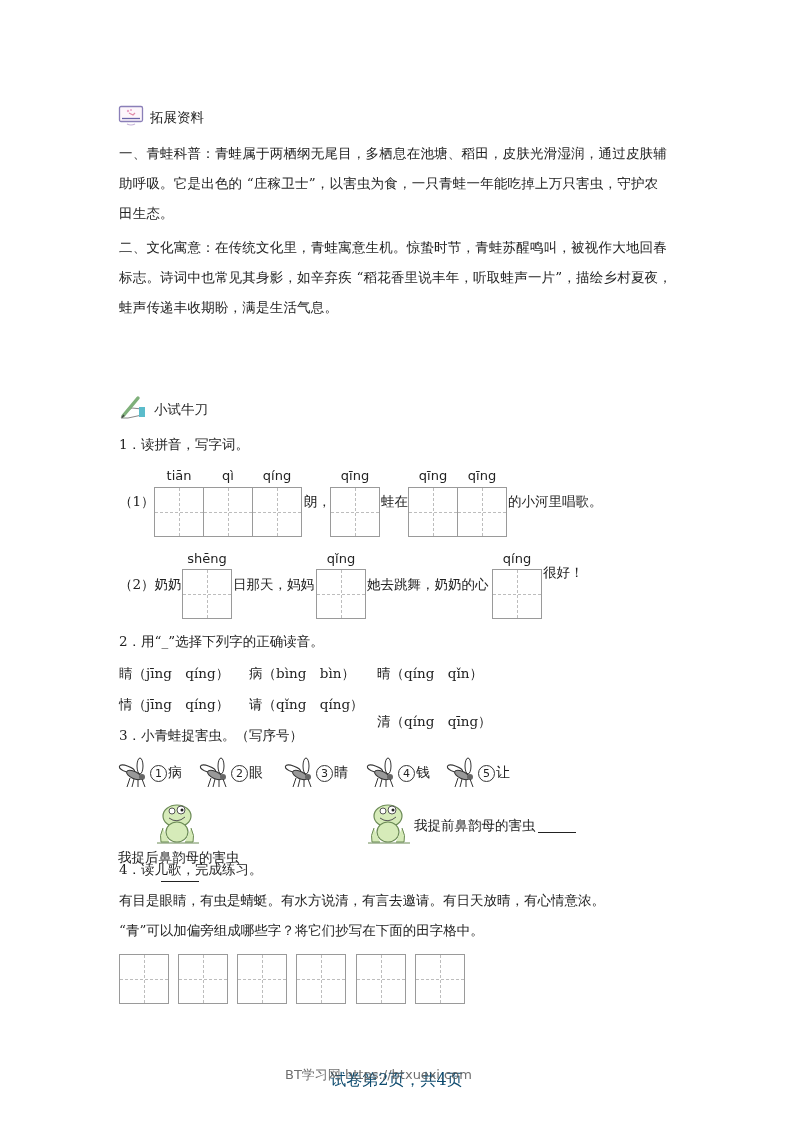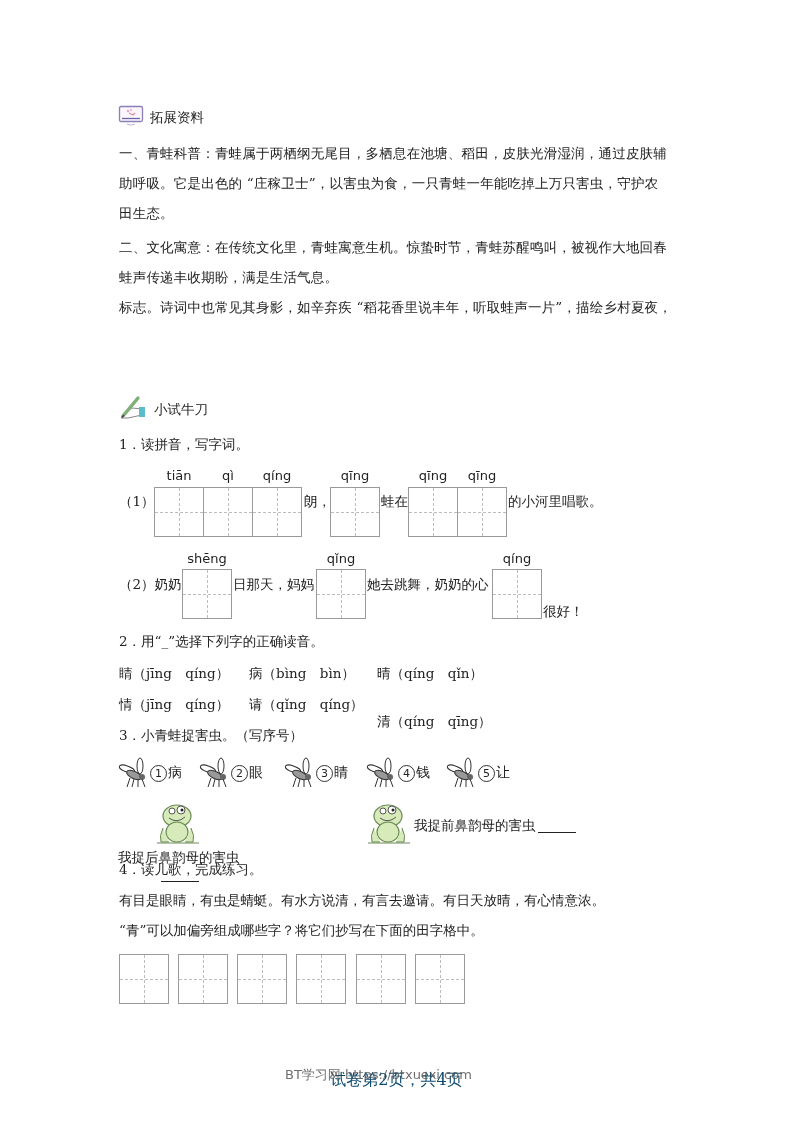--- a/index.html
+++ b/index.html
@@ -49,22 +49,22 @@
   <span>拓展资料</span>
 </div>
 
 <div class="para" style="top:138px;">
   <span class="line">一、青蛙科普：青蛙属于两栖纲无尾目，多栖息在池塘、稻田，皮肤光滑湿润，通过皮肤辅</span>
   <span class="line">助呼吸。它是出色的 “庄稼卫士”，以害虫为食，一只青蛙一年能吃掉上万只害虫，守护农</span>
   <span class="line">田生态。</span>
 </div>
 <div class="para" style="top:232px;">
   <span class="line">二、文化寓意：在传统文化里，青蛙寓意生机。惊蛰时节，青蛙苏醒鸣叫，被视作大地回春</span>
+  <span class="line">标志。诗词中也常见其身影，如辛弃疾 “稻花香里说丰年，听取蛙声一片”，描绘乡村夏夜，</span>
   <span class="line">蛙声传递丰收期盼，满是生活气息。</span>
-  <span class="line">标志。诗词中也常见其身影，如辛弃疾 “稻花香里说丰年，听取蛙声一片”，描绘乡村夏夜，</span>
 </div>
 <div class="para" style="top:326px;">
 </div>
 
 <div class="section-head" style="top:394px;">
   <span>
     <svg width="30" height="28" viewBox="0 0 30 28">
       <path d="M3 24 Q8 16 14 14 L24 15 L24 21 L10 24 Z" fill="#fff" stroke="#888" stroke-width="1"></path>
       <line x1="5" y1="22" x2="20" y2="4" stroke="#7fb07a" stroke-width="3.5" stroke-linecap="round"></line>
       <line x1="4" y1="23.5" x2="6" y2="21" stroke="#444" stroke-width="1.4"></line>
@@ -99,21 +99,21 @@
 <div class="pinyin" style="left:182px; top:551px;">shēng</div>
 <div class="grid-box" style="left:182px; top:569px; width:50px; height:50px;"></div>
 <div class="inline-text" style="left:233px; top:576px;">日那天，妈妈</div>
 
 <div class="pinyin" style="left:316px; top:551px;">qǐng</div>
 <div class="grid-box" style="left:316px; top:569px; width:50px; height:50px;"></div>
 <div class="inline-text" style="left:367px; top:576px;">她去跳舞，奶奶的心</div>
 
 <div class="pinyin" style="left:492px; top:551px;">qíng</div>
 <div class="grid-box" style="left:492px; top:569px; width:50px; height:50px;"></div>
-<div class="inline-text" style="left:543px; top:603px;">很好！</div>
+<div class="inline-text" style="left:543px; top:564px;">很好！</div>
 
 <div class="q" style="top:633px;">2．用“_”选择下列字的正确读音。</div>
 <div class="choice" style="left:119px; top:665px;">睛（jīng　qíng）</div>
 <div class="choice" style="left:249px; top:665px;">病（bìng　bìn）</div>
 <div class="choice" style="left:377px; top:665px;">晴（qíng　qǐn）</div>
 <div class="choice" style="left:119px; top:696px;">情（jīng　qíng）</div>
 <div class="choice" style="left:249px; top:696px;">请（qǐng　qíng）</div>
 <div class="choice" style="left:377px; top:713px;">清（qíng　qīng）</div>
 
 <div class="q" style="top:727px;">3．小青蛙捉害虫。（写序号）</div>

